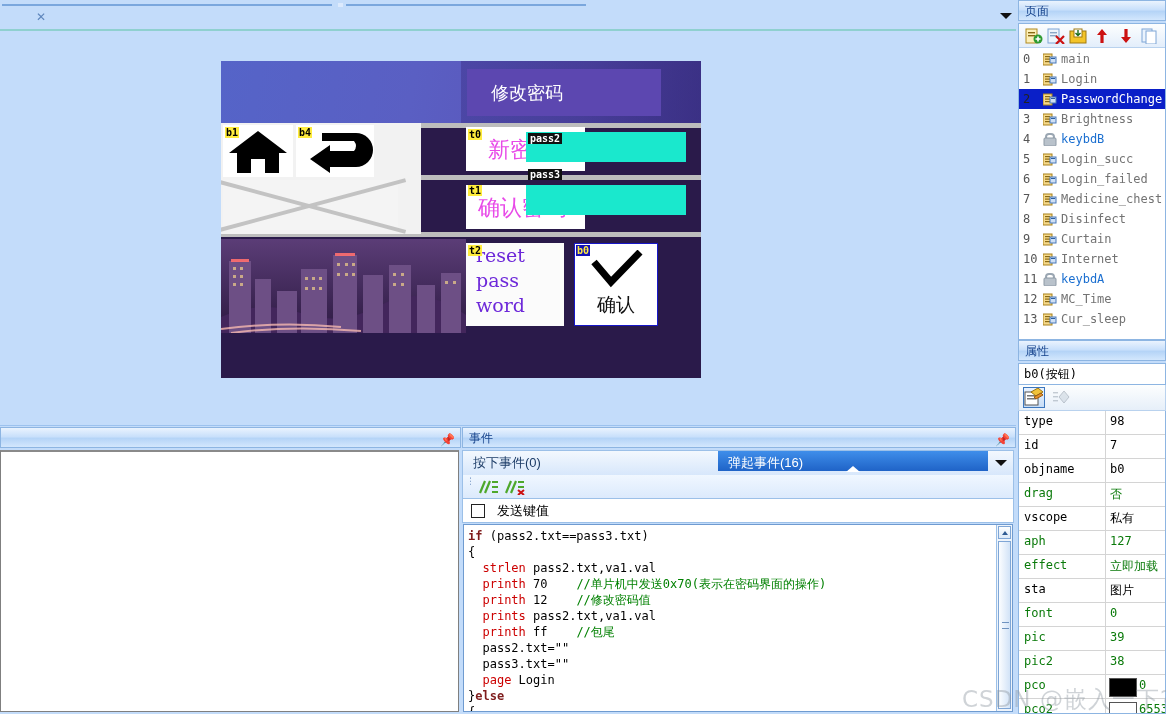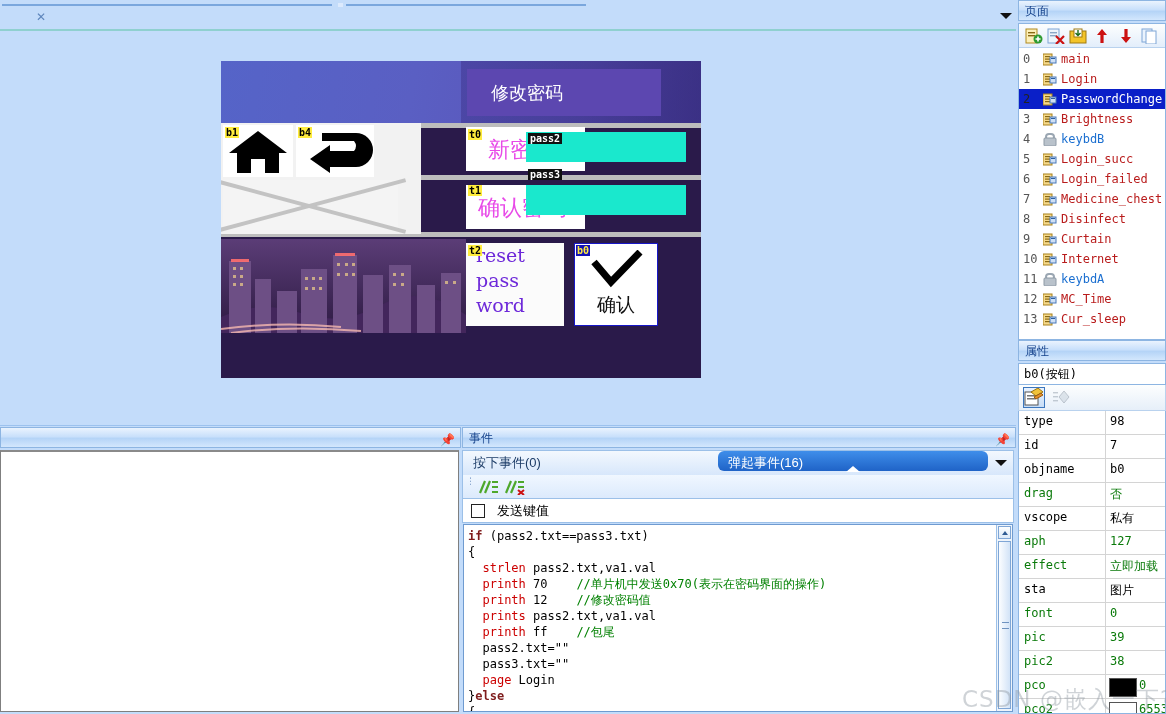--- a/index.html
+++ b/index.html
@@ -99,21 +99,21 @@
   #blpanel{position:absolute;left:0;top:427px;width:461px;height:287px;}
   #blpanel .body{position:absolute;left:0;top:23px;width:459px;height:262px;background:#fff;
      border:1px solid #7f7f7f;border-top:2px solid #8a8a8a;box-sizing:border-box;}
 
   
   #evpanel{position:absolute;left:462px;top:427px;width:554px;height:287px;}
   #ev-tabs{position:absolute;left:0;top:23px;width:552px;height:26px;
      background:linear-gradient(#f3f8fe,#d7e7fb);border:1px solid #9cc0e8;box-sizing:border-box;}
   .ev-tab{position:absolute;top:0;height:20px;line-height:24px;font-size:13px;padding:0 10px;
      box-sizing:border-box;cursor:pointer;color:#1b3b66;}
-  .ev-tab.sel{background:linear-gradient(#3f8eea,#1f63c7);color:#fff;border-radius:6px;}
+  .ev-tab.sel{background:linear-gradient(#3f8eea,#1f63c7);color:#fff;}
   .ev-tab.sel:after{content:"";position:absolute;left:50%;bottom:-1px;margin-left:-7px;
      border-left:7px solid transparent;border-right:7px solid transparent;border-bottom:6px solid #fff;}
   #ev-caret{position:absolute;right:6px;top:9px;width:0;height:0;
      border-left:6px solid transparent;border-right:6px solid transparent;border-top:6px solid #111;cursor:pointer;}
   #ev-toolbar{position:absolute;left:0;top:48px;width:552px;height:24px;
      background:linear-gradient(#f0f7ff,#dceafc);border:1px solid #9cc0e8;border-top:none;box-sizing:border-box;}
   .cmt-ico{position:absolute;top:4px;width:22px;height:16px;cursor:pointer;}
   #ev-check{position:absolute;left:0;top:71px;width:552px;height:25px;background:#fff;
      border:1px solid #9cc0e8;box-sizing:border-box;}
   #ev-check .box{position:absolute;left:8px;top:5px;width:12px;height:12px;border:1px solid #222;background:#fff;cursor:pointer;}
@@ -141,21 +141,21 @@
   #pages .box{position:absolute;left:0;top:23px;width:148px;height:317px;background:#fff;
      border:1px solid #8db5e2;box-sizing:border-box;}
   #pg-toolbar{position:absolute;left:0;top:0;width:146px;height:24px;
      background:linear-gradient(#fdfefe,#e3eefb);border-bottom:1px solid #b9d2ee;box-sizing:border-box;}
   .pg-btn{position:absolute;top:4px;width:18px;height:16px;cursor:pointer;}
   #pg-list{position:absolute;left:0;top:25px;width:146px;height:290px;overflow:hidden;}
   .pg-row{height:20px;line-height:20px;font-family:"DejaVu Sans Mono",monospace;font-size:12px;
      position:relative;cursor:pointer;white-space:nowrap;}
   .pg-row .idx{position:absolute;left:4px;top:0;width:18px;color:#555;}
   .pg-row .ico{position:absolute;left:24px;top:3px;width:14px;height:13px;}
-  .pg-row .nm{position:absolute;left:42px;top:0;color:#b91c1c;}
+  .pg-row .nm{position:absolute;left:42px;top:0;color:#737373;}
   .pg-row.sel{background:#0a1fc8;}
   .pg-row.sel .nm{color:#fff;}
   .pg-row.sel .idx{color:#222;}
   .pg-row.kb .nm{color:#1b6fd0;}
 
   
   #props{position:absolute;left:1018px;top:340px;width:148px;height:374px;}
   #pr-obj{position:absolute;left:0;top:23px;width:148px;height:22px;background:#fff;
      border:1px solid #8db5e2;box-sizing:border-box;
      font-family:"DejaVu Sans Mono",monospace;font-size:12px;line-height:20px;padding-left:5px;}

